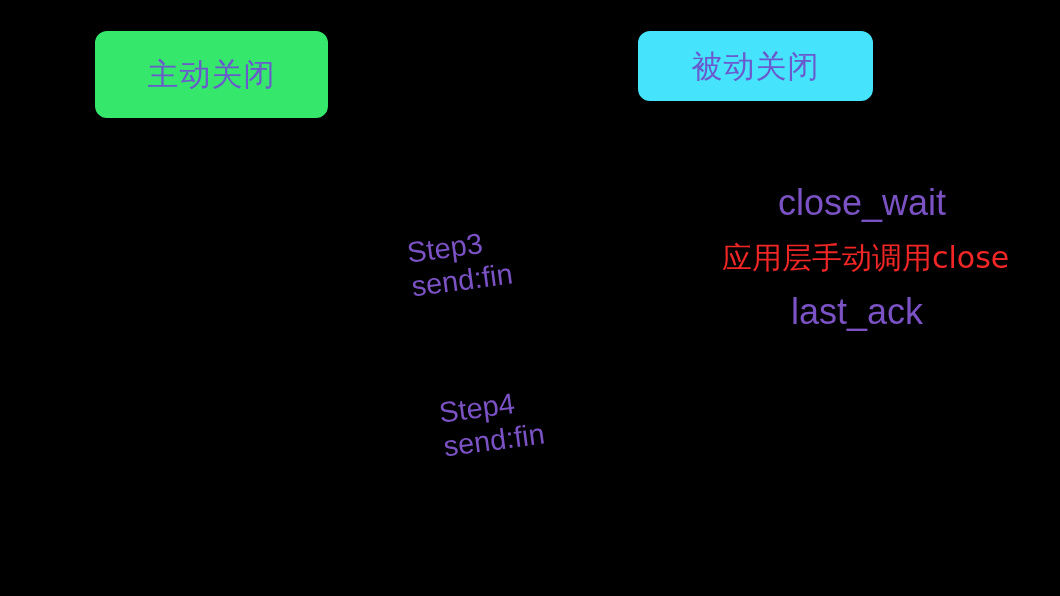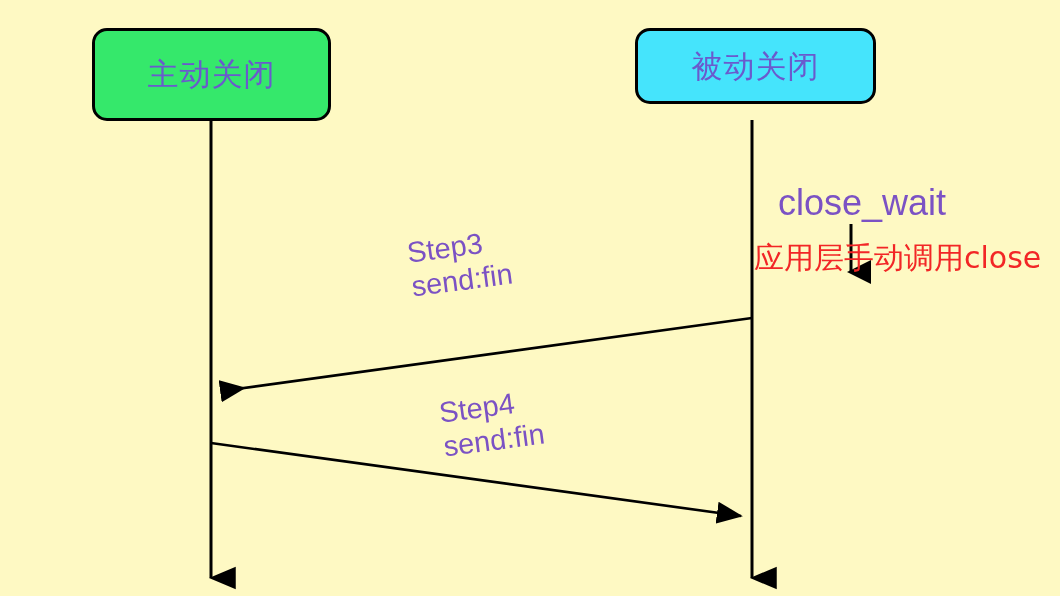--- a/index.html
+++ b/index.html
@@ -8,21 +8,21 @@
     padding: 0;
     background: #ffffff;
   }
   body {
     font-family: "Liberation Sans", "DejaVu Sans", sans-serif;
   }
   #canvas {
     position: relative;
     width: 1060px;
     height: 596px;
-    background: #fef9c3;
+    background: #000000;
     overflow: hidden;
   }
   #diagram-svg {
     position: absolute;
     left: 0;
     top: 0;
     width: 1060px;
     height: 596px;
   }
 
@@ -73,21 +73,20 @@
 
   #label-manual-close {
     position: absolute;
     left: 722px;
     top: 243px;
     color: #F22626;
     font-size: 30px;
     line-height: 1;
     white-space: nowrap;
     font-family: "DejaVu Sans", "Liberation Sans", sans-serif;
-    margin-left: 32px;
   }
 
   
   .msg-label {
     position: absolute;
     color: #7B52C4;
     font-size: 29px;
     line-height: 1.18;
     white-space: nowrap;
   }
@@ -141,20 +140,21 @@
   <div class="actor-box" id="actor-active">
     <span class="actor-label">主动关闭</span>
   </div>
 
   <div class="actor-box" id="actor-passive">
     <span class="actor-label">被动关闭</span>
   </div>
 
   <div class="state-label" id="label-close-wait">close_wait</div>
 
+  <div class="state-label" id="label-last-ack">last_ack</div>
 
 
   <div id="label-manual-close">应用层手动调用close</div>
 
   <div class="msg-label" id="label-step3">
     <span>Step3</span>
     <span class="msg-line2">send:fin</span>
   </div>
 
   <div class="msg-label" id="label-step4">

